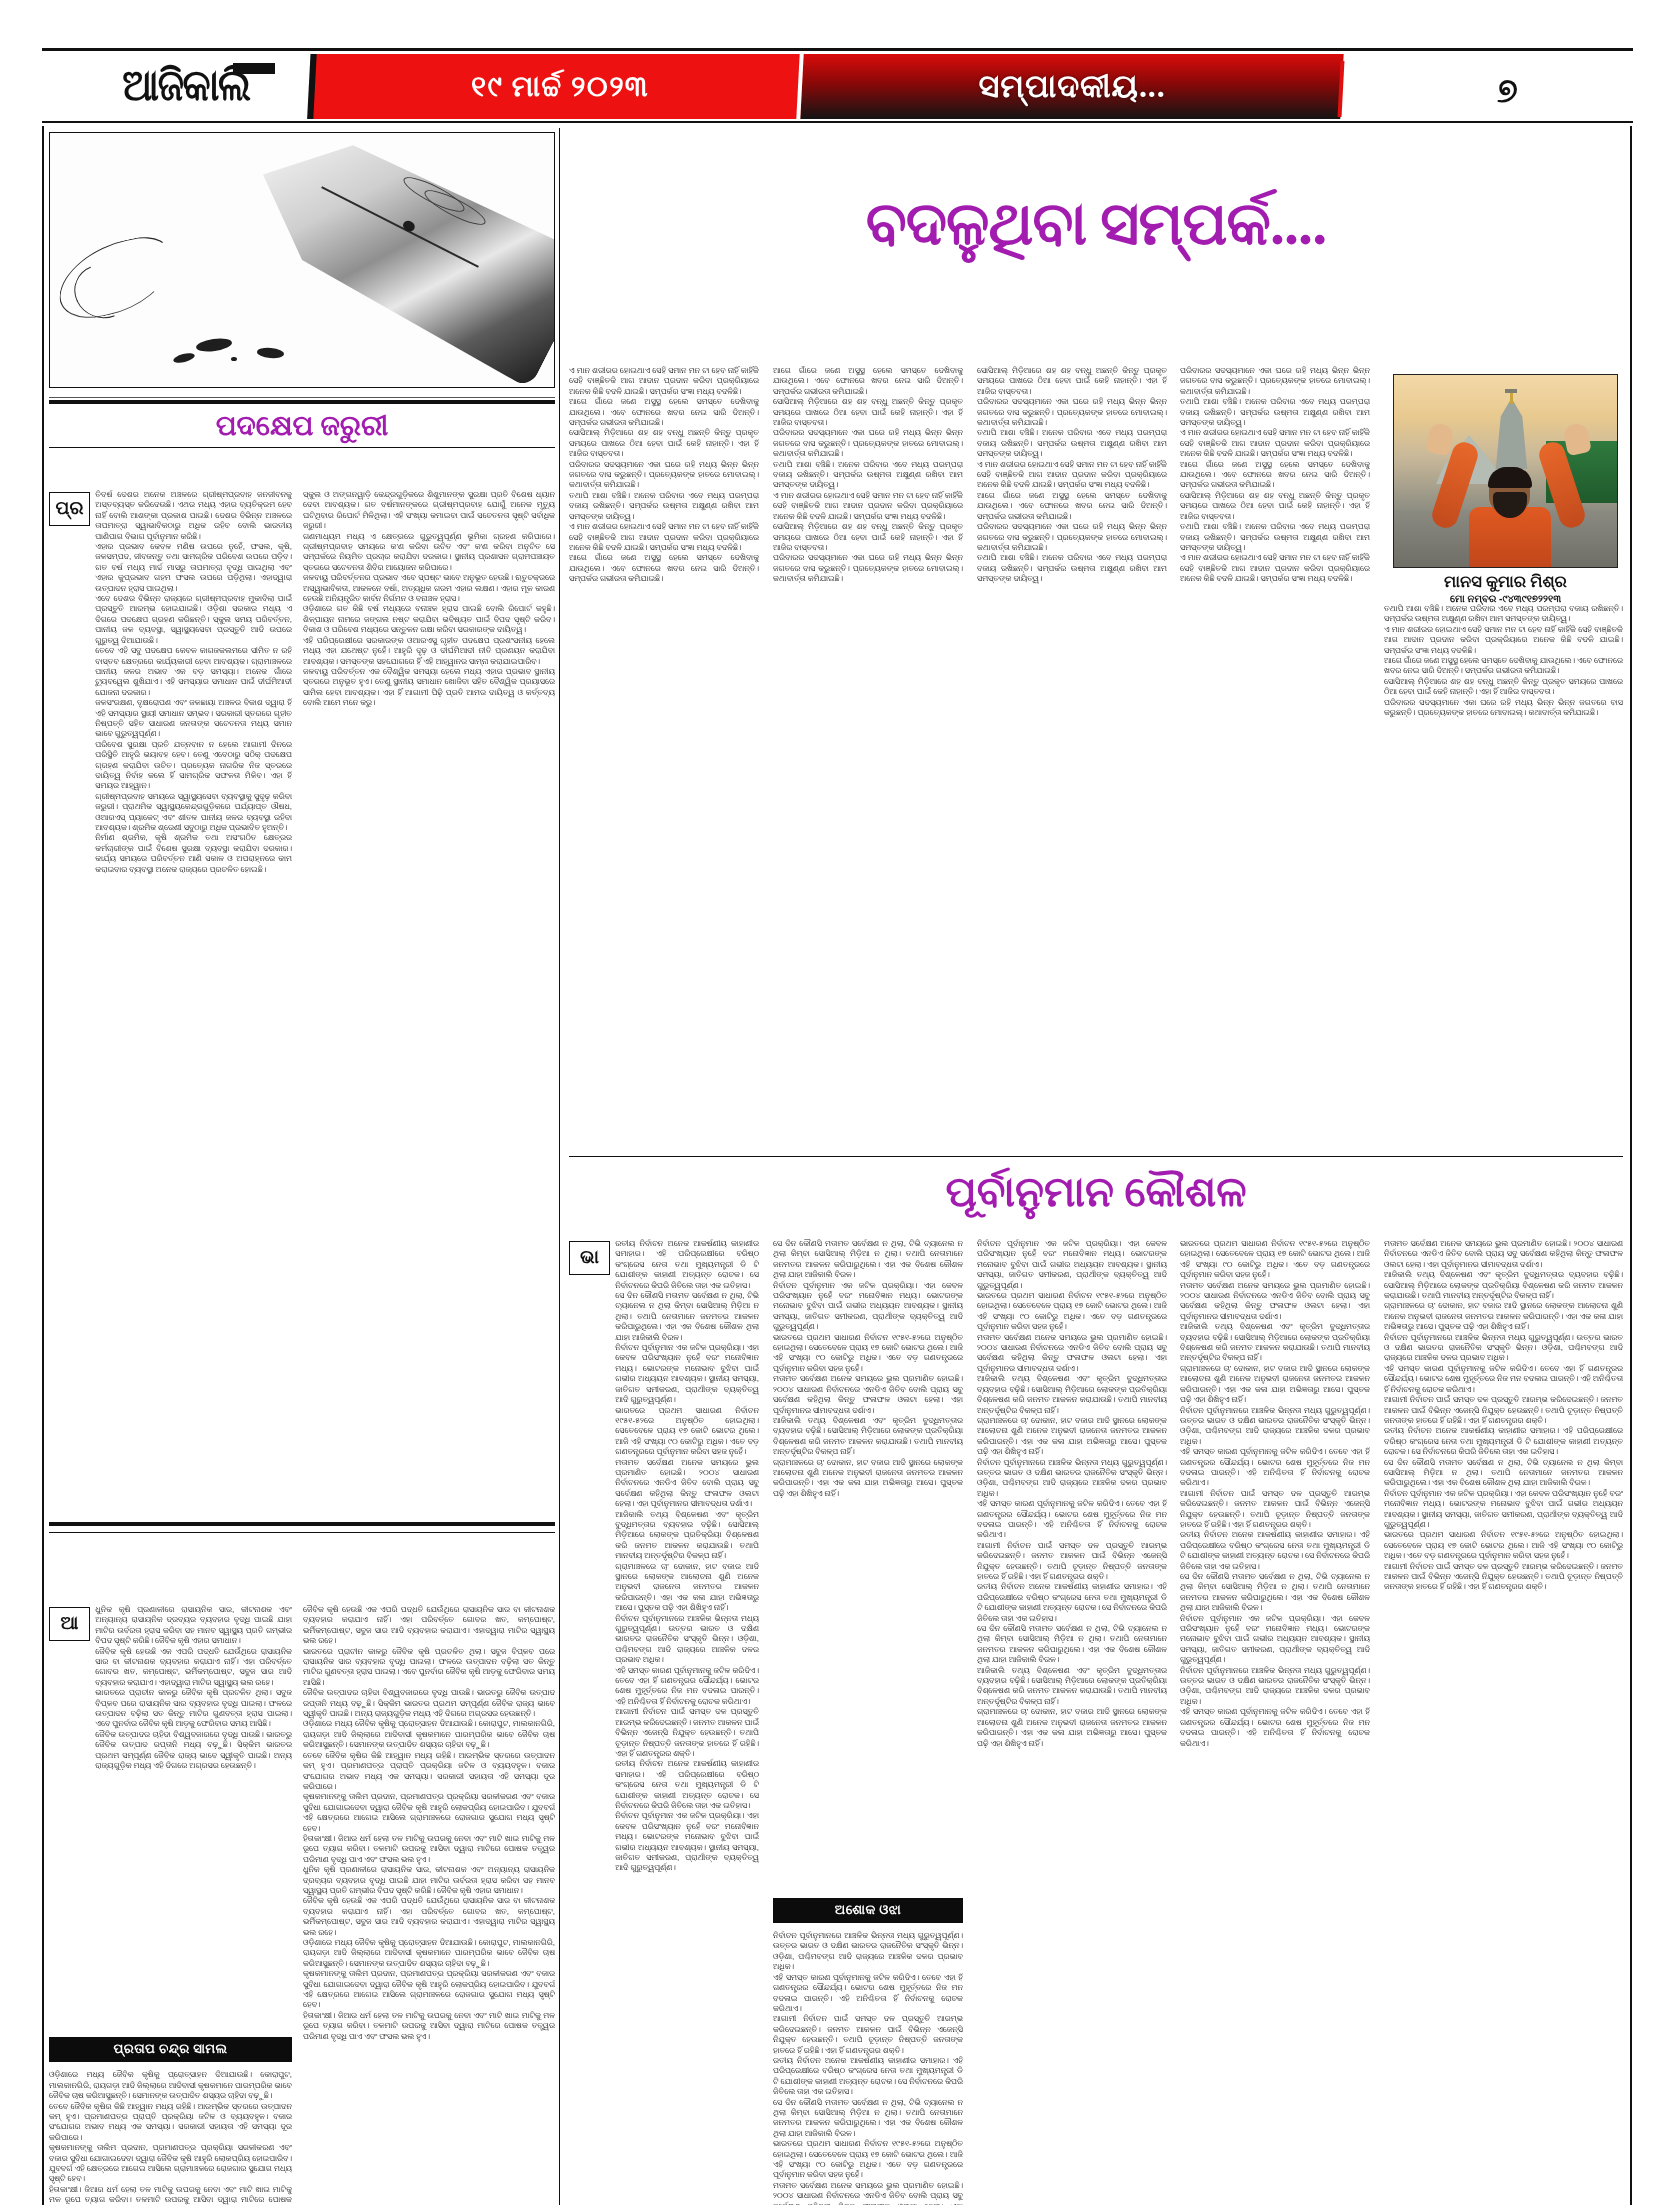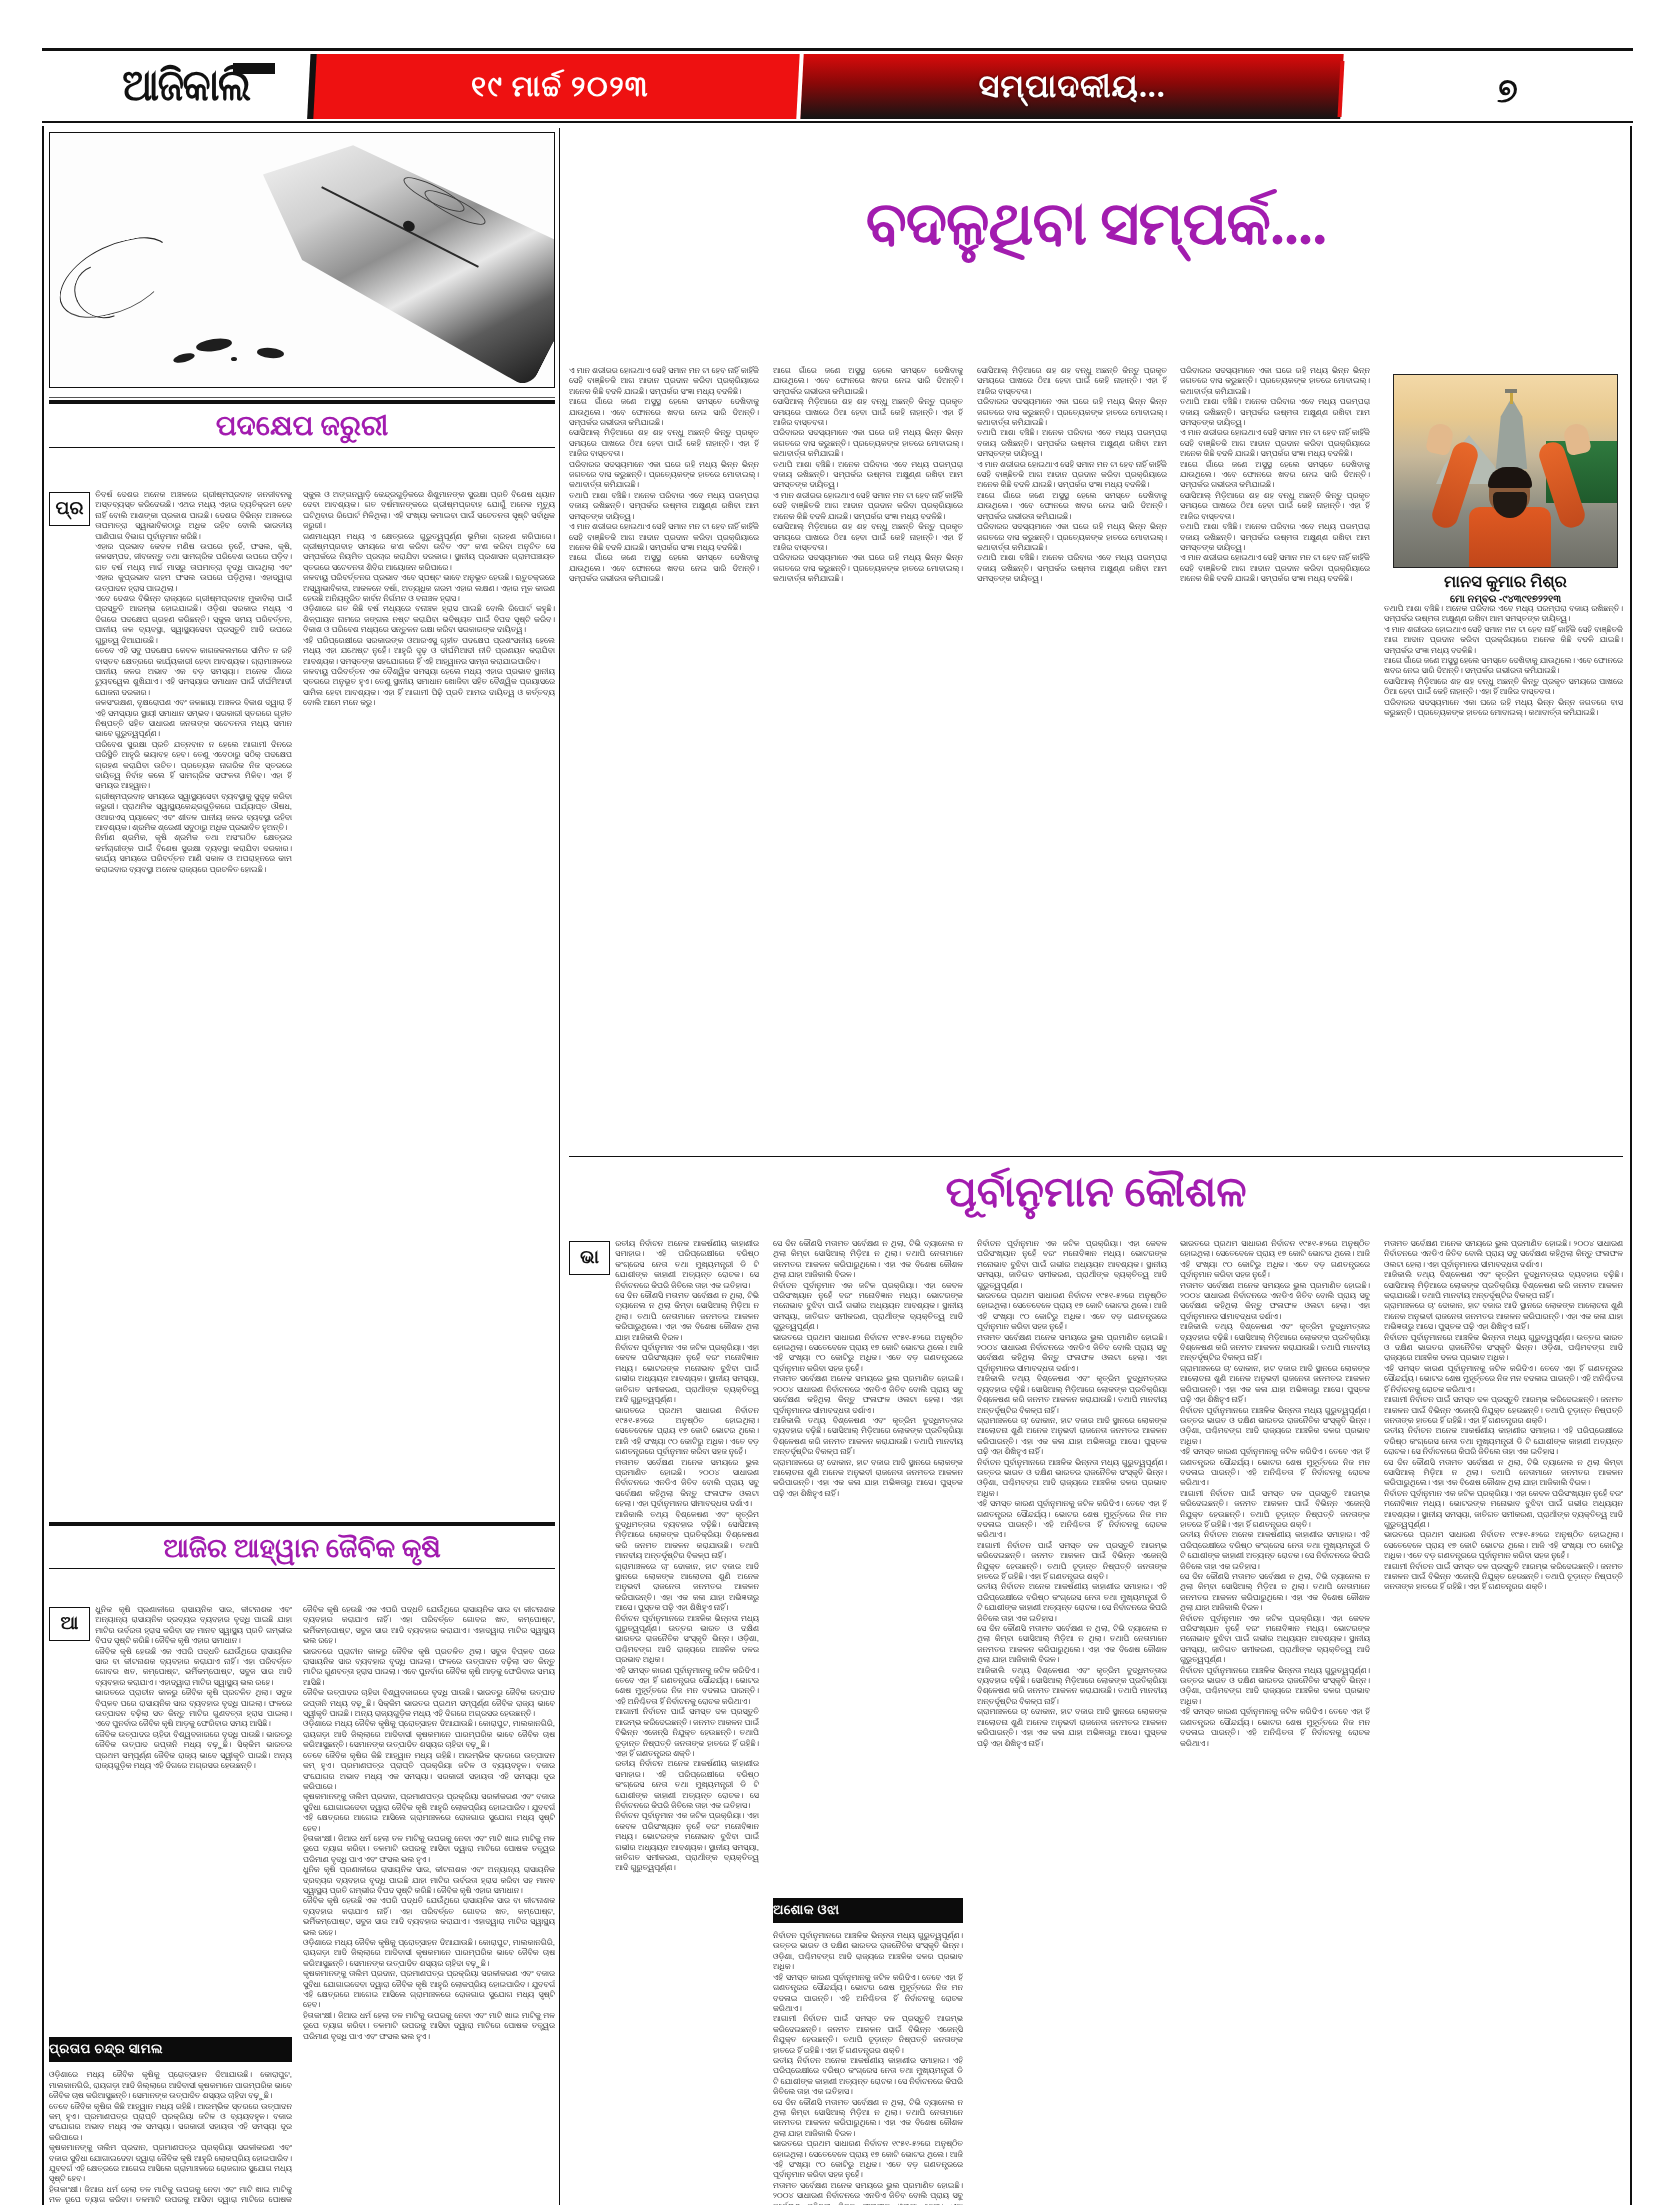--- a/index.html
+++ b/index.html
@@ -185,21 +185,21 @@
     font-family: "Liberation Serif", serif;
     font-weight: 700;
     font-size: 18.5px;
     color: #111;
     background: #fff;
   }
 
   .byline-box {
     background: #0c0c0c;
     color: #fff;
-    text-align: left;
+    text-align: center;
     font-family: "Liberation Serif", serif;
     font-weight: 700;
     font-size: 13.2px;
     padding: 4px 0 4.9px 0;
     letter-spacing: 0.4px;
   }
 
   
   .pen-photo {
     position: absolute;
@@ -674,21 +674,20 @@
         <p>ସେ ଦିନ କୌଣସି ମତାମତ ସର୍ବେକ୍ଷଣ ନ ଥିଲା, ଟିଭି ଚ୍ୟାନେଲ ନ ଥିଲା କିମ୍ବା ସୋସିଆଲ୍ ମିଡ଼ିଆ ନ ଥିଲା। ତଥାପି ନେତାମାନେ ଜନମତର ଆକଳନ କରିପାରୁଥିଲେ। ଏହା ଏକ ବିଶେଷ କୌଶଳ ଥିଲା ଯାହା ଆଜିକାଲି ବିରଳ।</p>
         <p>ନିର୍ବାଚନ ପୂର୍ବାନୁମାନ ଏକ ଜଟିଳ ପ୍ରକ୍ରିୟା। ଏହା କେବଳ ପରିସଂଖ୍ୟାନ ନୁହେଁ ବରଂ ମନୋବିଜ୍ଞାନ ମଧ୍ୟ। ଭୋଟରଙ୍କ ମନୋଭାବ ବୁଝିବା ପାଇଁ ଗଭୀର ଅଧ୍ୟୟନ ଆବଶ୍ୟକ। ସ୍ଥାନୀୟ ସମସ୍ୟା, ଜାତିଗତ ସମୀକରଣ, ପ୍ରାର୍ଥୀଙ୍କ ବ୍ୟକ୍ତିତ୍ୱ ଆଦି ଗୁରୁତ୍ୱପୂର୍ଣ୍ଣ।</p>
         <p>ଭାରତରେ ପ୍ରଥମ ସାଧାରଣ ନିର୍ବାଚନ ୧୯୫୧-୫୨ରେ ଅନୁଷ୍ଠିତ ହୋଇଥିଲା। ସେତେବେଳେ ପ୍ରାୟ ୧୭ କୋଟି ଭୋଟର ଥିଲେ। ଆଜି ଏହି ସଂଖ୍ୟା ୯୦ କୋଟିରୁ ଅଧିକ। ଏତେ ବଡ଼ ଗଣତନ୍ତ୍ରରେ ପୂର୍ବାନୁମାନ କରିବା ସହଜ ନୁହେଁ।</p>
         <p>ଆଗାମୀ ନିର୍ବାଚନ ପାଇଁ ସମସ୍ତ ଦଳ ପ୍ରସ୍ତୁତି ଆରମ୍ଭ କରିଦେଇଛନ୍ତି। ଜନମତ ଆକଳନ ପାଇଁ ବିଭିନ୍ନ ଏଜେନ୍ସି ନିଯୁକ୍ତ ହେଉଛନ୍ତି। ତଥାପି ଚୂଡ଼ାନ୍ତ ନିଷ୍ପତ୍ତି ଜନତାଙ୍କ ହାତରେ ହିଁ ରହିଛି। ଏହା ହିଁ ଗଣତନ୍ତ୍ରର ଶକ୍ତି।</p>
       </div>
     </div>
   </div>
 
   <div style="position:absolute;left:49px;top:1522px;width:506px;">
     <div class="rule-thick"></div>
-    <div class="headline" style="font-size:26.5px;padding-top:8.8px;">ଆଜିର ଆହ୍ୱାନ ଜୈବିକ କୃଷି</div>
     <div style="height:6.2px"></div>
     <div class="rule-thin"></div>
   </div>
 
   <div style="position:absolute;left:49px;top:1605px;width:506px;height:1085px;">
     <div style="position:absolute;left:0;top:0;width:243px;">
       <div class="dropcap">ଆ</div>
       <div class="body-col" style="height:428px;">
         <p>ଧୁନିକ କୃଷି ପ୍ରଣାଳୀରେ ରାସାୟନିକ ସାର, କୀଟନାଶକ ଏବଂ ଅନ୍ୟାନ୍ୟ ରାସାୟନିକ ଦ୍ରବ୍ୟର ବ୍ୟବହାର ବୃଦ୍ଧି ପାଇଛି ଯାହା ମାଟିର ଉର୍ବରତା ହ୍ରାସ କରିବା ସହ ମାନବ ସ୍ୱାସ୍ଥ୍ୟ ପ୍ରତି ଗମ୍ଭୀର ବିପଦ ସୃଷ୍ଟି କରିଛି। ଜୈବିକ କୃଷି ଏହାର ସମାଧାନ।</p>
         <p>ଜୈବିକ କୃଷି ହେଉଛି ଏକ ଏପରି ପଦ୍ଧତି ଯେଉଁଥିରେ ରାସାୟନିକ ସାର ବା କୀଟନାଶକ ବ୍ୟବହାର କରାଯାଏ ନାହିଁ। ଏହା ପରିବର୍ତ୍ତେ ଗୋବର ଖତ, କମ୍ପୋଷ୍ଟ, ଭର୍ମିକମ୍ପୋଷ୍ଟ, ସବୁଜ ସାର ଆଦି ବ୍ୟବହାର କରାଯାଏ। ଏହାଦ୍ୱାରା ମାଟିର ସ୍ୱାସ୍ଥ୍ୟ ଭଲ ରହେ।</p>

